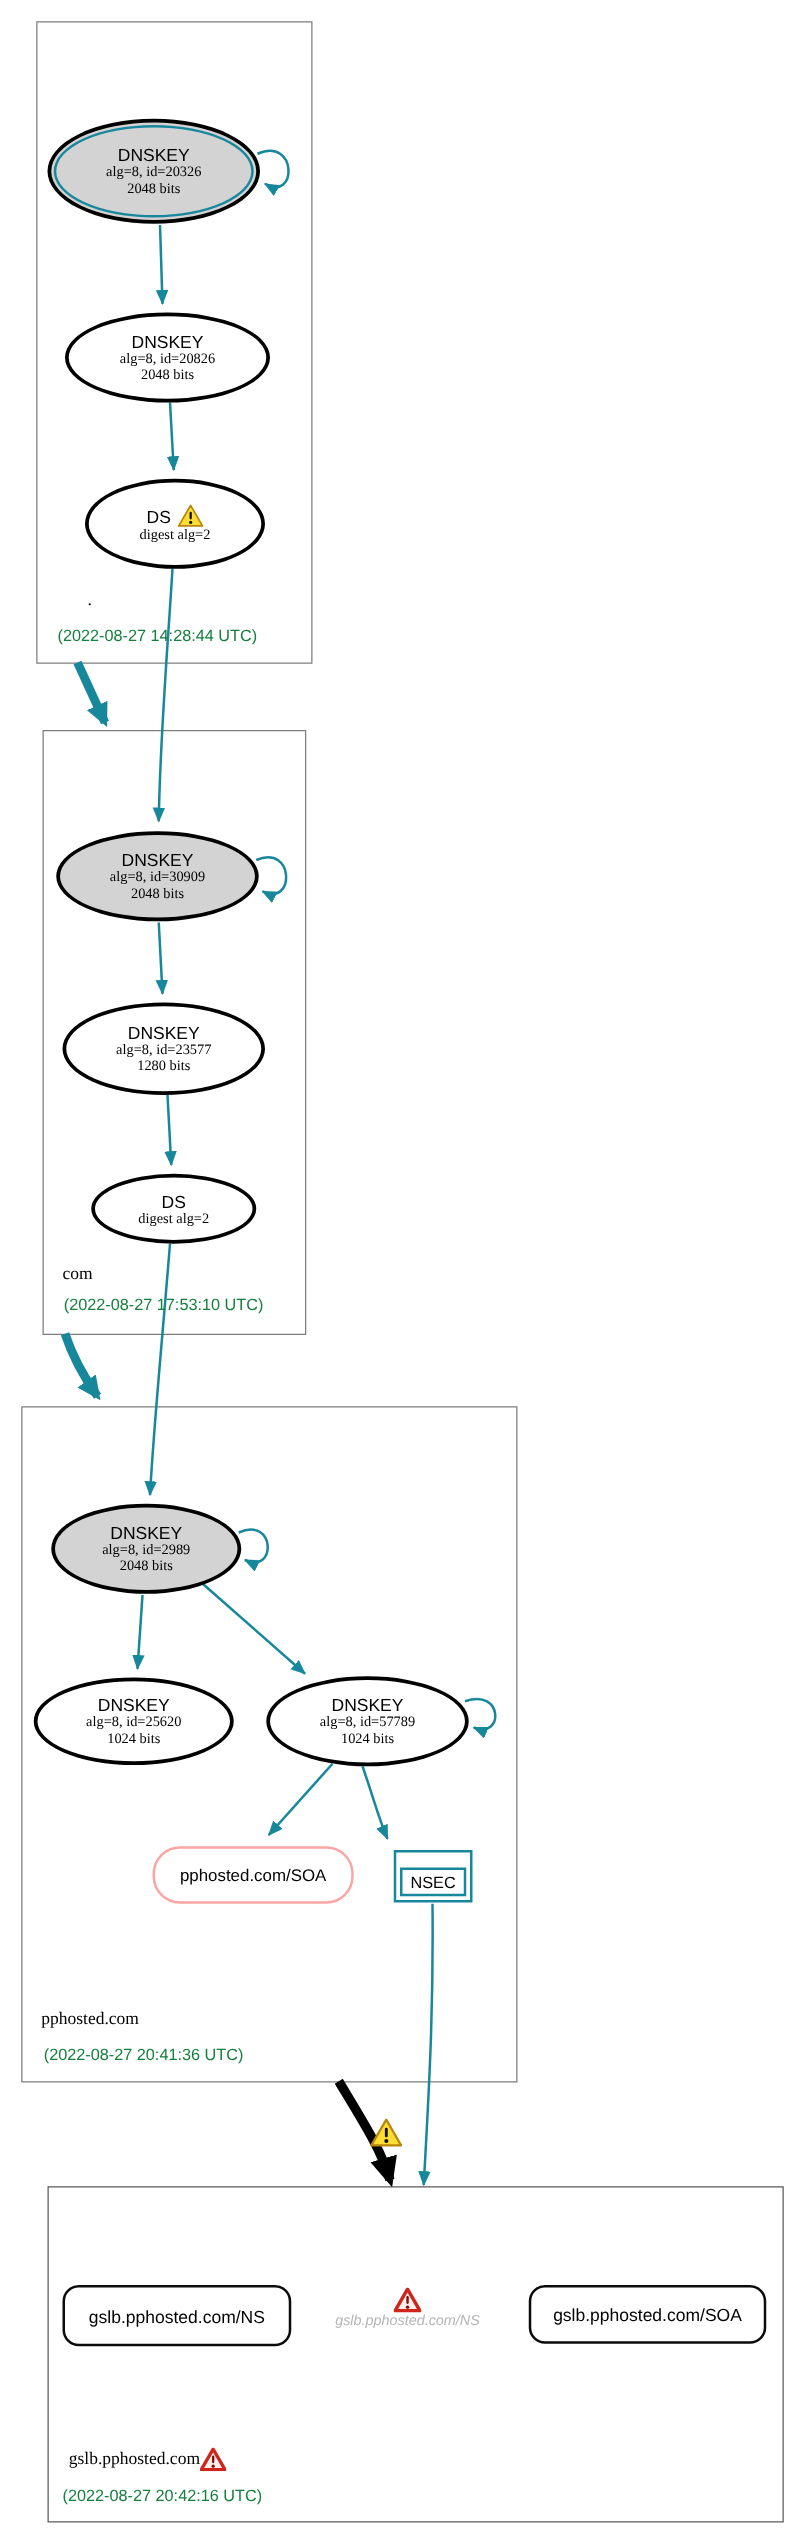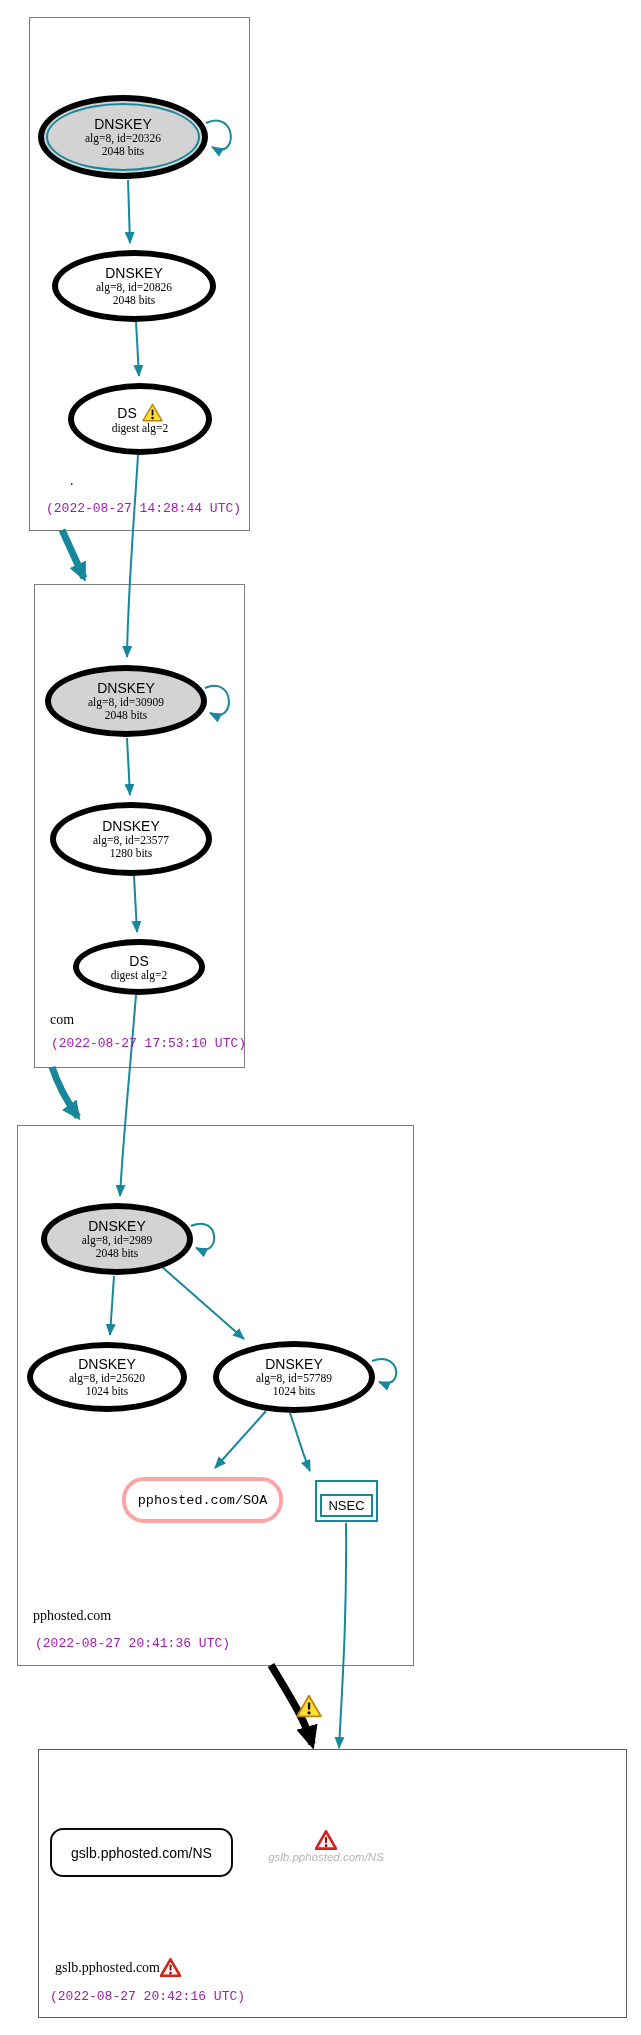--- a/index.html
+++ b/index.html
@@ -1,32 +1,32 @@
 <!DOCTYPE html>
 <html><head>
 <meta charset="utf-8">
 <style>
   html,body{margin:0;padding:0;background:#ffffff;}
   .canvas{position:relative;width:641px;height:2035px;background:#fff;overflow:hidden;
           font-family:"Liberation Serif", serif;}
   .zone-box{position:absolute;border:1px solid #7d7d7d;background:transparent;}
   .zone-label{position:absolute;font-family:"Liberation Serif",serif;font-size:14px;color:#000;white-space:nowrap;}
-  .zone-ts{position:absolute;font-family:Liberation Mono, monospace;font-size:13px;color:#a21caf;white-space:nowrap;}
+  .zone-ts{position:absolute;font-family:Liberation Sans, sans-serif;font-size:13px;color:#15803d;white-space:nowrap;}
   .edges{position:absolute;left:0;top:0;pointer-events:none;}
   .node{position:absolute;display:flex;flex-direction:column;align-items:center;justify-content:center;
         text-align:center;box-sizing:border-box;}
-  .ellipse{border:6px solid #000000;border-radius:50%;background:#fff;}
+  .ellipse{border:3px solid #000000;border-radius:50%;background:#fff;}
   .ksk{background:#d3d3d3;}
   .dbl{position:relative;}
   .dbl::before{content:"";position:absolute;inset:2px;border:2px solid #17879c;border-radius:50%;pointer-events:none;}
   .n-title{font-family:"Liberation Sans",sans-serif;font-size:14px;color:#000;line-height:16px;
            display:flex;align-items:center;gap:5px;}
   .n-detail{font-family:"Liberation Serif",serif;font-size:11.5px;color:#000;line-height:13px;}
-  .rrset{border:4px solid #fca5a5;border-radius:22px;background:#fff;
-         font-family:Liberation Mono, monospace;font-size:13.5px;color:#000;}
+  .rrset{border:2px solid #fca5a5;border-radius:22px;background:#fff;
+         font-family:Liberation Sans, sans-serif;font-size:13.5px;color:#000;}
   .rrset-dark{border:2px solid #0b0b0b;border-radius:13px;background:#fff;
          font-family:"Liberation Sans",sans-serif;font-size:14px;color:#000;}
   .nsec-outer{position:absolute;border:2px solid #17879c;background:#fff;box-sizing:border-box;}
   .nsec-inner{position:absolute;left:3px;right:3px;bottom:3px;top:12px;border:2px solid #17879c;
         display:flex;align-items:center;justify-content:center;
         font-family:"Liberation Sans",sans-serif;font-size:13px;color:#000;box-sizing:border-box;}
   .missing-node{position:absolute;display:flex;flex-direction:column;align-items:center;gap:1px;}
   .missing-label{font-family:"Liberation Sans",sans-serif;font-style:italic;font-size:11.5px;color:#b5b5b5;white-space:nowrap;}
   .icon{display:inline-block;flex:none;}
 </style>
@@ -165,20 +165,23 @@
 
   <div class="missing-node" style="left:252px;top:1830px;width:148px">
     <svg class="icon" width="22" height="20" viewBox="0 0 24 22">
       <path d="M12 1.5 L23 20.5 H1 Z" fill="#fdeeee" stroke="#cf251a" stroke-width="3" stroke-linejoin="round"></path>
       <rect x="11" y="7.5" width="2.1" height="7" rx="1" fill="#7a0d07"></rect>
       <circle cx="12.05" cy="17.3" r="1.5" fill="#7a0d07"></circle>
     </svg>
     <span class="missing-label">gslb.pphosted.com/NS</span>
   </div>
 
+  <div class="node rrset-dark" style="left:423px;top:1828px;width:190px;height:47px">
+    <span>gslb.pphosted.com/SOA</span>
+  </div>
 
   <div style="position:absolute;left:55px;top:1958px;display:flex;align-items:center;">
     <span class="zone-label" style="position:static">gslb.pphosted.com</span>
     <svg class="icon" width="21" height="19" viewBox="0 0 24 22">
       <path d="M12 1.5 L23 20.5 H1 Z" fill="#fdeeee" stroke="#cf251a" stroke-width="3" stroke-linejoin="round"></path>
       <rect x="11" y="7.5" width="2.1" height="7" rx="1" fill="#7a0d07"></rect>
       <circle cx="12.05" cy="17.3" r="1.5" fill="#7a0d07"></circle>
     </svg>
   </div>
   <div class="zone-ts" style="left:50px;top:1989px">(2022-08-27 20:42:16 UTC)</div>

